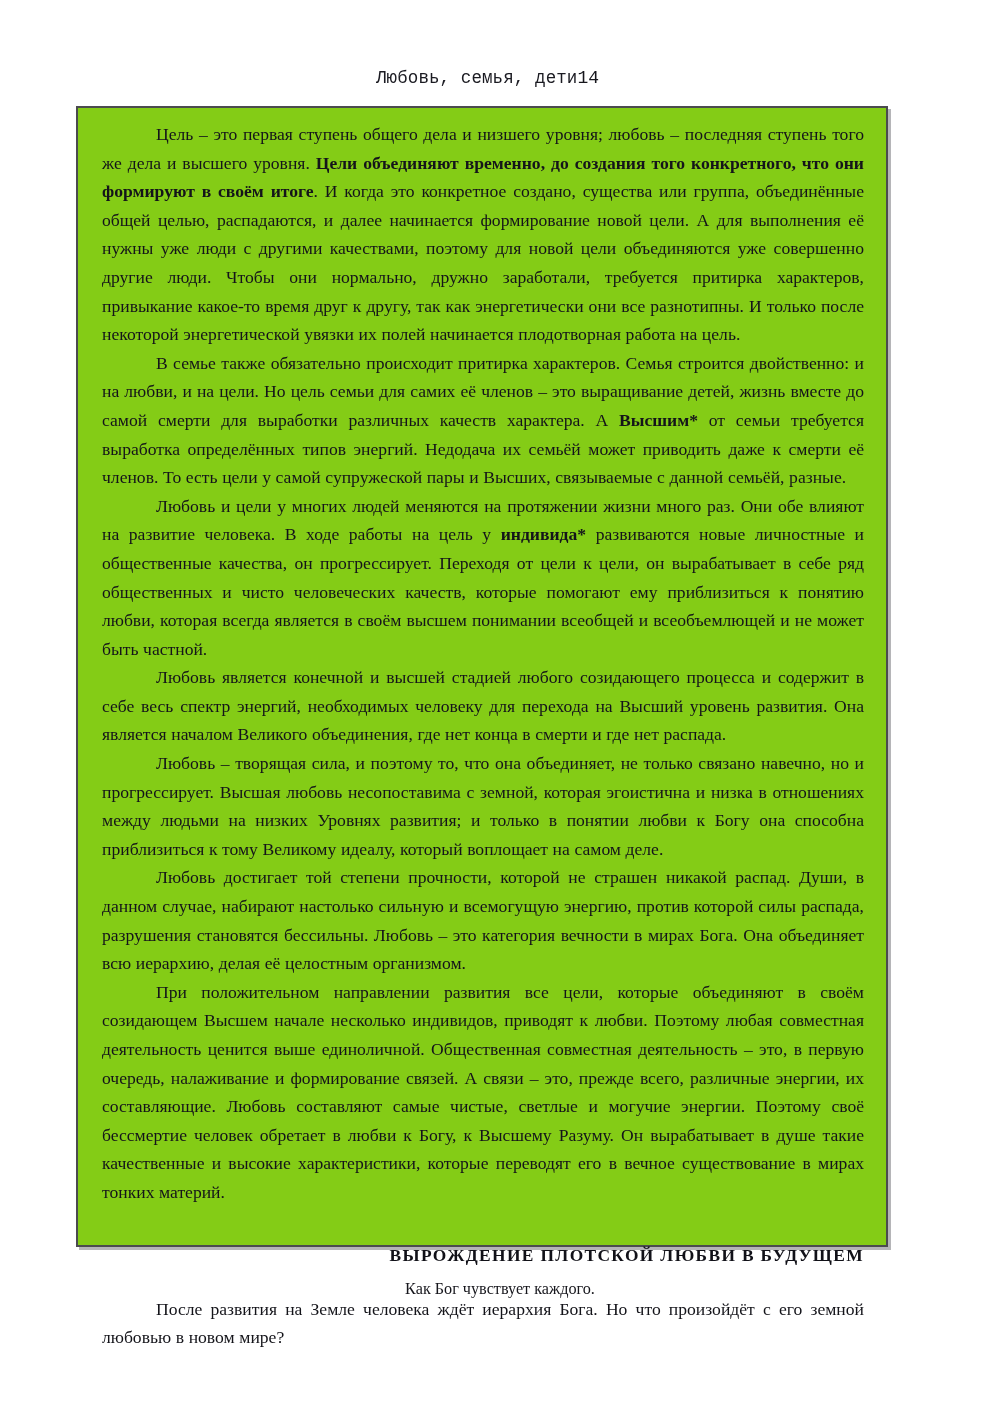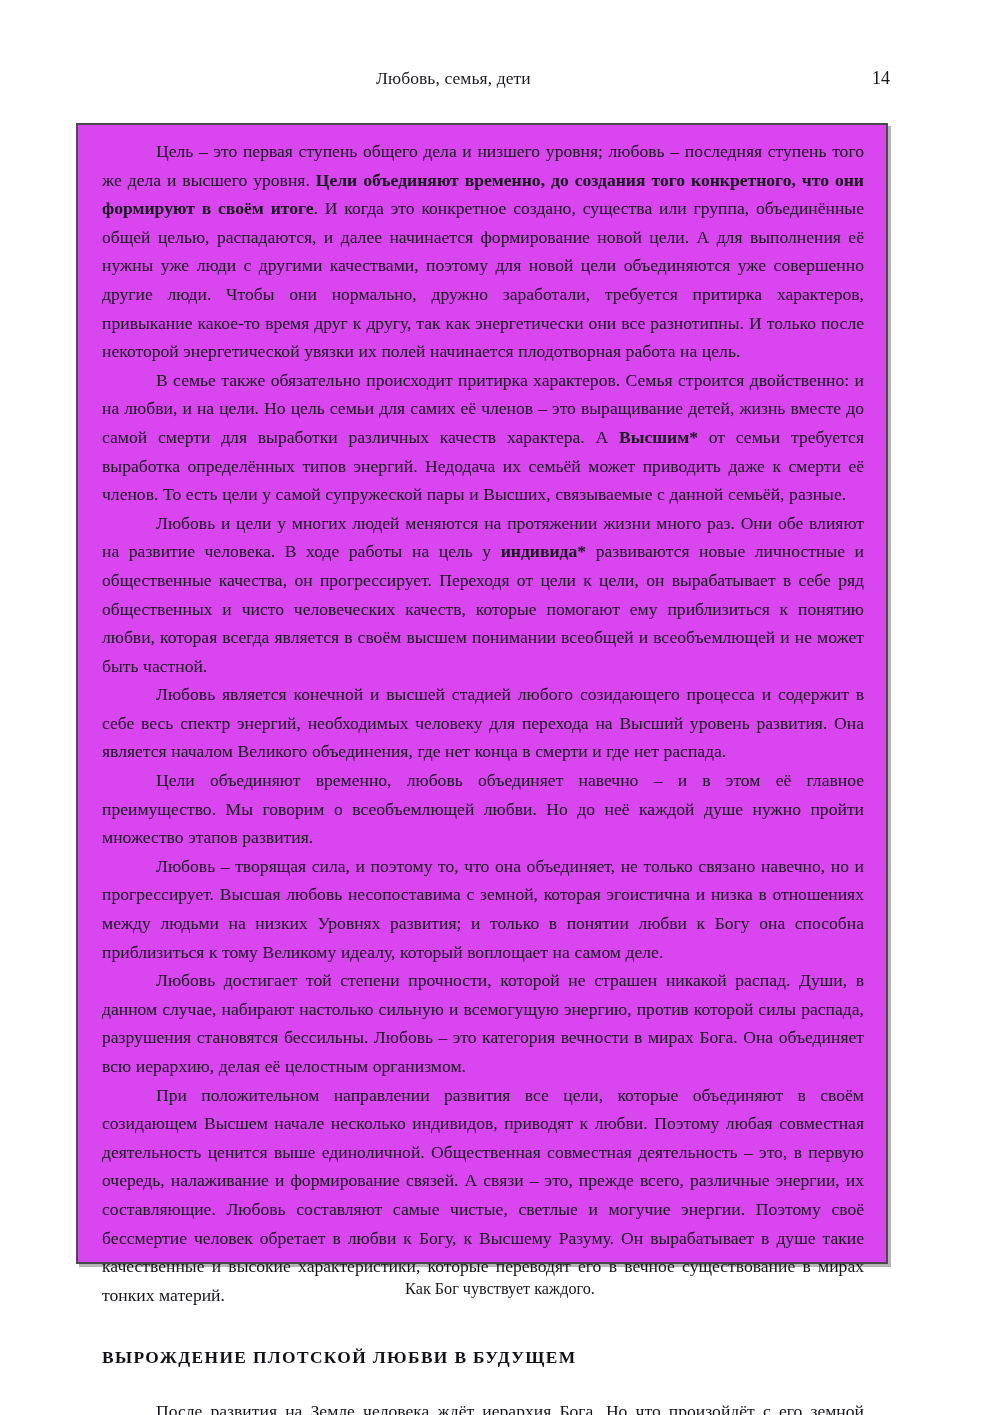--- a/index.html
+++ b/index.html
@@ -18,42 +18,42 @@
   }
 
   
   .running-head {
     position: absolute;
     left: 76px;
     top: 68px;
     width: 814px;
     display: flex;
     align-items: baseline;
-    justify-content: space-between;
     font-size: 17.5px;
     color: #1b1b22;
+    font-family: Liberation Mono, monospace;
   }
   .running-head .title {
     margin-left: 300px;
     letter-spacing: 0.1px;
   }
   .running-head .folio {
     font-size: 18px;
     color: #16161c;
   }
 
   
   .page-frame {
     position: absolute;
     left: 76px;
-    top: 123px;
+    top: 106px;
     width: 812px;
     height: 1141px;
     border: 2px solid #4b4b4f;
-    background: #d946ef;
+    background: #84cc16;
     box-shadow: 3px 3px 0 0 rgba(120,120,125,0.55);
     box-sizing: border-box;
   }
   .text-column {
     padding: 12px 22px 0 24px;
   }
 
   p.body-par {
     margin: 0;
     text-align: justify;
@@ -65,21 +65,21 @@
     hyphens: manual;
     word-spacing: 0.2px;
   }
   p.body-par b {
     font-weight: 700;
   }
 
   
   .section-heading {
     margin: 34px 0 0 0;
-    text-align: left;
+    text-align: right;
     font-size: 17.4px;
     font-weight: 700;
     letter-spacing: 1.35px;
     color: #111118;
     line-height: 28px;
   }
 
   .after-heading {
     margin-top: 26px;
   }
@@ -105,21 +105,20 @@
   <span class="folio">14</span>
 </div>
 
 <div class="page-frame">
   <div class="text-column">
     <div>
         <p class="body-par"><span>Цель – это первая ступень общего дела и низшего уровня; любовь – последняя ступень того же дела и высшего уровня. </span><b>Цели объединяют временно, до создания того конкретного, что они формируют в своём итоге</b><span>. И когда это конкретное создано, существа или группа, объединённые общей целью, распадаются, и далее начинается формирование новой цели. А для выполнения её нужны уже люди с другими качествами, поэтому для новой цели объединяются уже совершенно другие люди. Чтобы они нормально, дружно заработали, требуется притирка характеров, привыкание какое-то время друг к другу, так как энергетически они все разнотипны. И только после некоторой энергетической увязки их полей начинается плодотворная работа на цель.</span></p>
         <p class="body-par"><span>В семье также обязательно происходит притирка характеров. Семья строится двойственно: и на любви, и на цели. Но цель семьи для самих её членов – это выращивание детей, жизнь вместе до самой смерти для выработки различных качеств характера. А </span><b>Высшим*</b><span> от семьи требуется выработка определённых типов энергий. Недодача их семьёй может приводить даже к смерти её членов. То есть цели у самой супружеской пары и Высших, связываемые с данной семьёй, разные.</span></p>
         <p class="body-par"><span>Любовь и цели у многих людей меняются на протяжении жизни много раз. Они обе влияют на развитие человека. В ходе работы на цель у </span><b>индивида*</b><span> развиваются новые личностные и общественные качества, он прогрессирует. Переходя от цели к цели, он вырабатывает в себе ряд общественных и чисто человеческих качеств, которые помогают ему приблизиться к понятию любви, которая всегда является в своём высшем понимании всеобщей и всеобъемлющей и не может быть частной.</span></p>
         <p class="body-par"><span>Любовь является конечной и высшей стадией любого созидающего процесса и содержит в себе весь спектр энергий, необходимых человеку для перехода на Высший уровень развития. Она является началом Великого объединения, где нет конца в смерти и где нет распада.</span></p>
-        <p class="body-par"><span>Цели объединяют временно, любовь объединяет навечно – и в этом её главное преимущество. Мы говорим о всеобъемлющей любви. Но до неё каждой душе нужно пройти множество этапов развития.</span></p>
         <p class="body-par"><span>Любовь – творящая сила, и поэтому то, что она объединяет, не только связано навечно, но и прогрессирует. Высшая любовь несопоставима с земной, которая эгоистична и низка в отношениях между людьми на низких Уровнях развития; и только в понятии любви к Богу она способна приблизиться к тому Великому идеалу, который воплощает на самом деле.</span></p>
         <p class="body-par"><span>Любовь достигает той степени прочности, которой не страшен никакой распад. Души, в данном случае, набирают настолько сильную и всемогущую энергию, против которой силы распада, разрушения становятся бессильны. Любовь – это категория вечности в мирах Бога. Она объединяет всю иерархию, делая её целостным организмом.</span></p>
         <p class="body-par"><span>При положительном направлении развития все цели, которые объединяют в своём созидающем Высшем начале несколько индивидов, приводят к любви. Поэтому любая совместная деятельность ценится выше единоличной. Общественная совместная деятельность – это, в первую очередь, налаживание и формирование связей. А связи – это, прежде всего, различные энергии, их составляющие. Любовь составляют самые чистые, светлые и могучие энергии. Поэтому своё бессмертие человек обретает в любви к Богу, к Высшему Разуму. Он вырабатывает в душе такие качественные и высокие характеристики, которые переводят его в вечное существование в мирах тонких материй.</span></p>
       </div>
     <div class="section-heading">ВЫРОЖДЕНИЕ ПЛОТСКОЙ ЛЮБВИ В БУДУЩЕМ</div>
     <div class="after-heading">
         <p class="body-par"><span>После развития на Земле человека ждёт иерархия Бога. Но что произойдёт с его земной любовью в новом мире?</span></p>
       </div>
   </div>
 </div>

